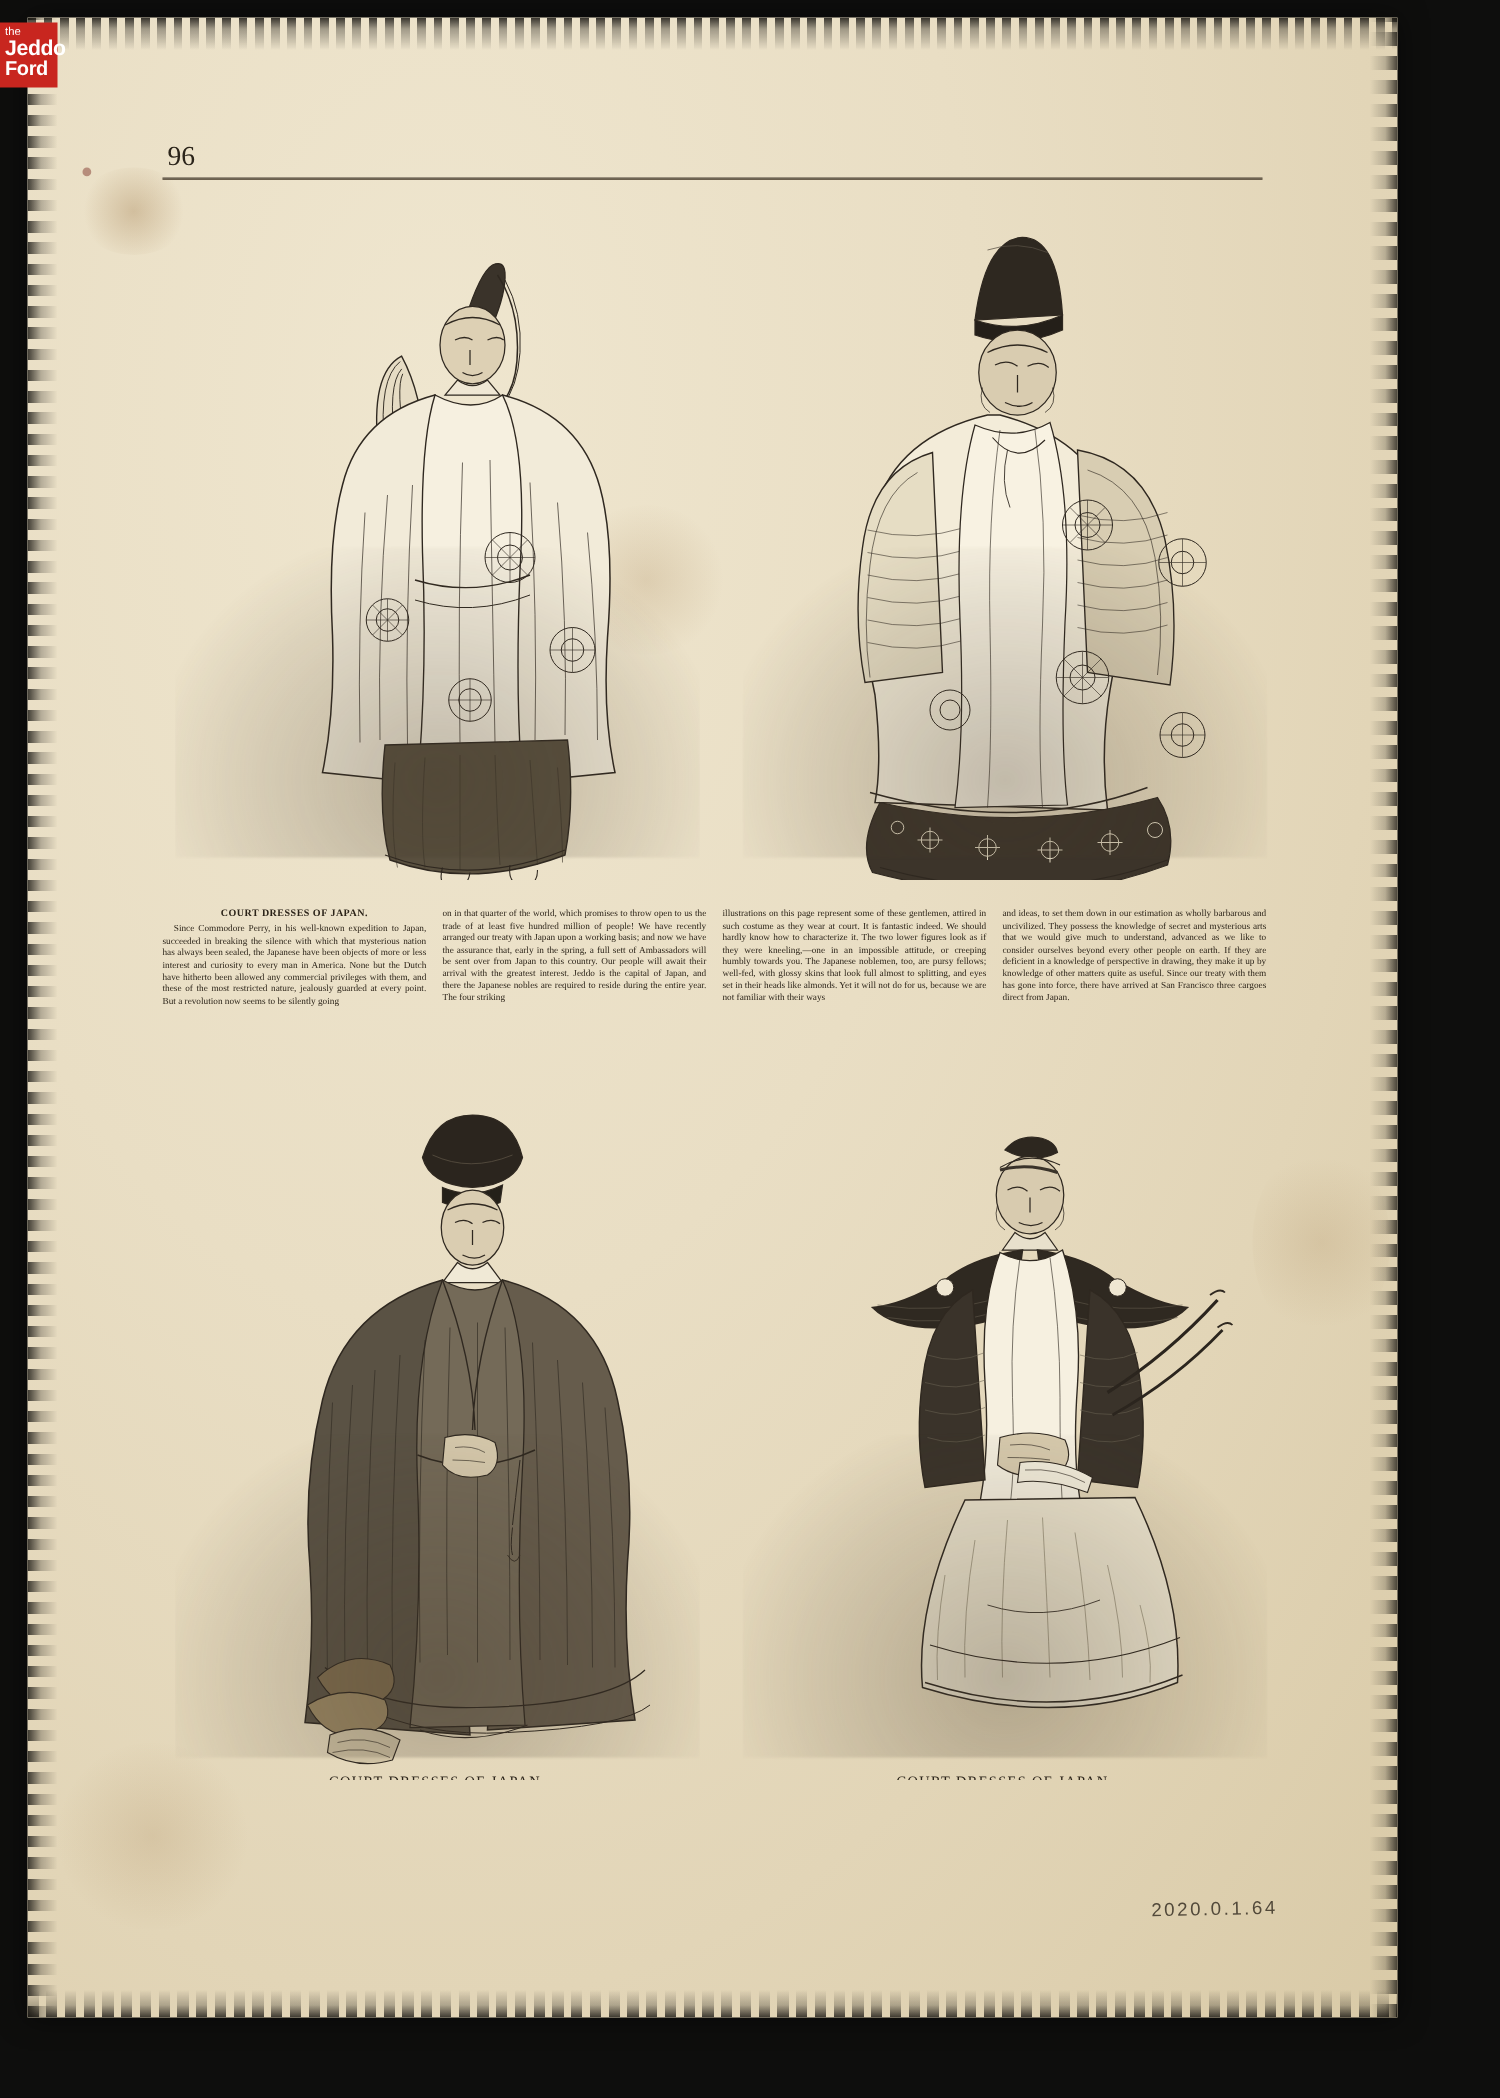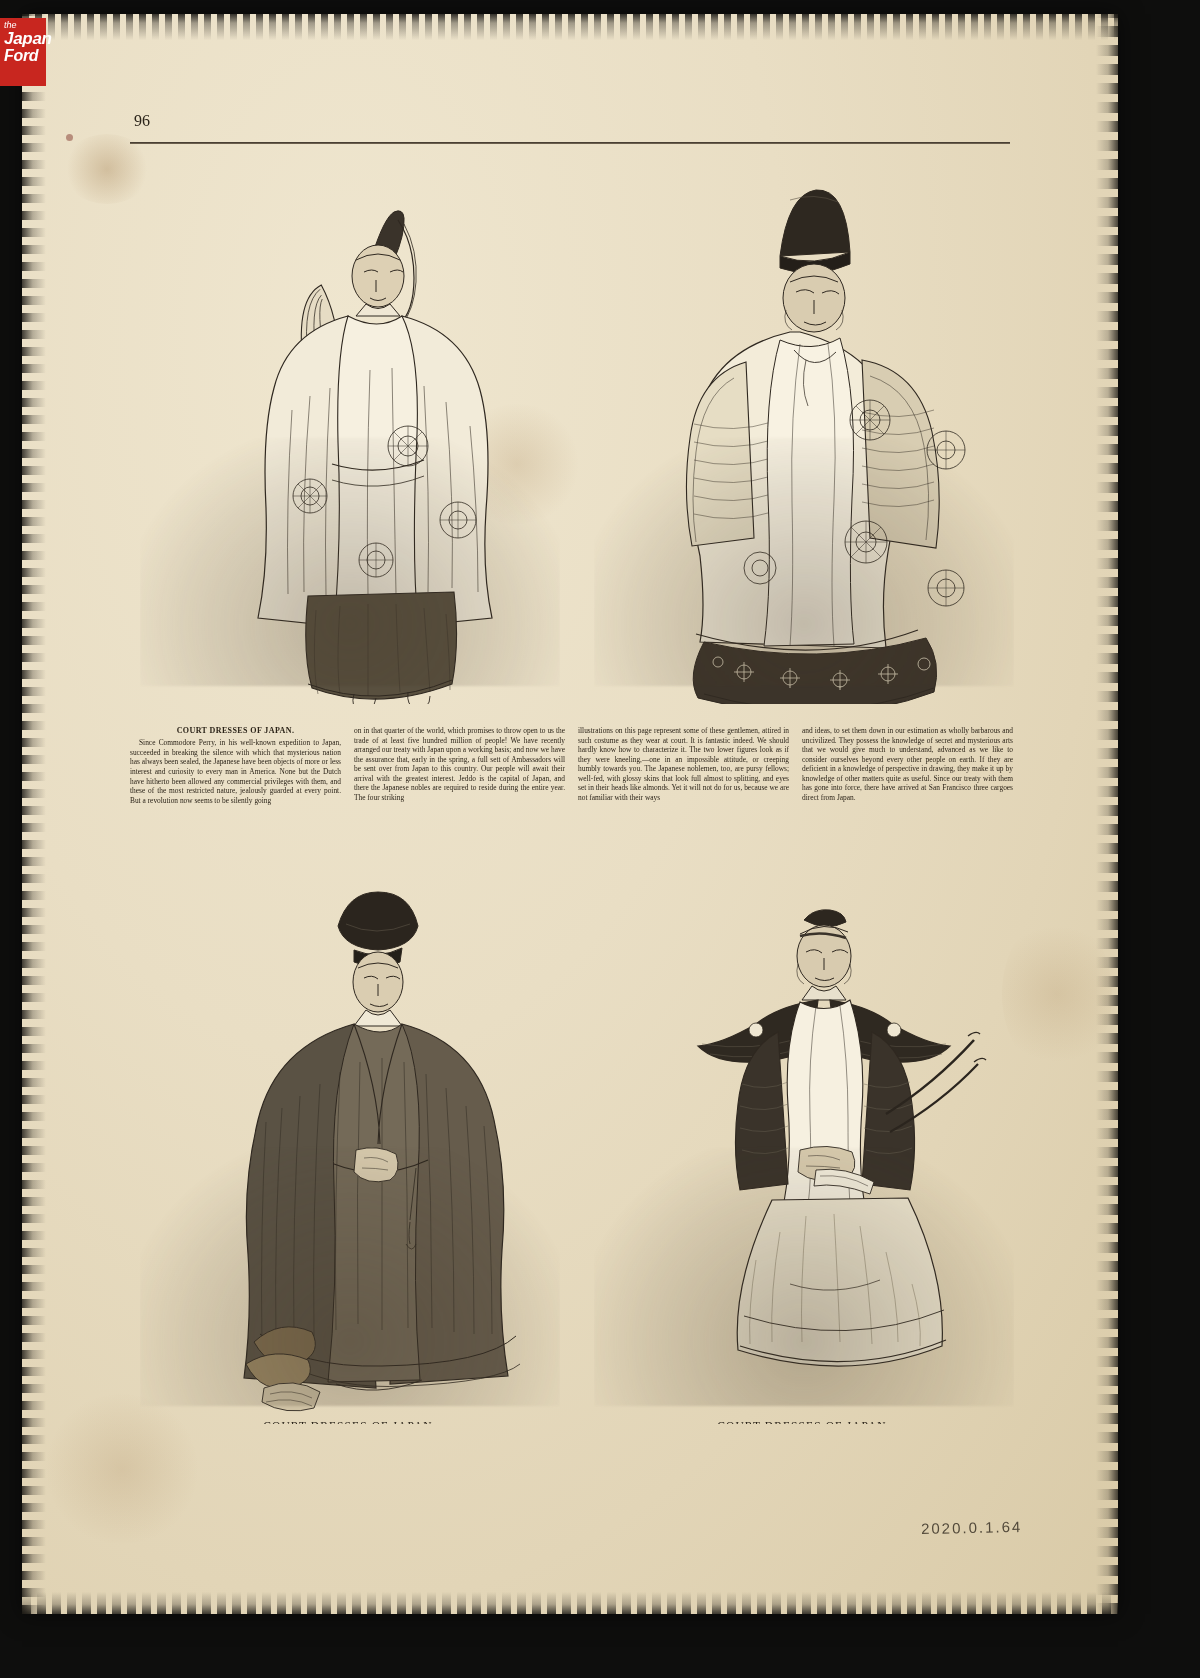--- a/index.html
+++ b/index.html
@@ -37,35 +37,34 @@
   .edge.bottom{left:0;bottom:0;width:100%;height:22px;
     background:linear-gradient(0deg,rgba(20,18,14,.8) 0%,rgba(20,18,14,.25) 45%,rgba(20,18,14,0) 100%);
     -webkit-mask-image:repeating-linear-gradient(90deg,#000 0 9px,transparent 9px 15px);
             mask-image:repeating-linear-gradient(90deg,#000 0 9px,transparent 9px 15px);}
   .stain{position:absolute;border-radius:50%;pointer-events:none;}
   .foxing{position:absolute;pointer-events:none;border-radius:50%;
     background:radial-gradient(circle,rgba(150,110,60,.30) 0%,rgba(150,110,60,0) 70%);}
 
   
   .watermark{
-    position:absolute;left:0;top:18px;width:46px;height:68px;
+    position:absolute;left:0;top:18px;width:46px;height:52px;
     background:#c8261f;color:#fff;
     font-family:"Liberation Sans", sans-serif;
     line-height:1.02;padding:3px 4px;box-sizing:border-box;
     z-index:40;
-    font-style:italic;
   }
   .watermark .w1{font-size:9px;}
   .watermark .w2{font-size:17px;font-weight:bold;letter-spacing:-.3px;}
   .watermark .w3{font-size:16px;font-weight:bold;letter-spacing:-.3px;}
 
   
   .pagenum{
     position:absolute;left:112px;top:98px;
-    font-size:16px;color:#2b241a;font-family:"Liberation Serif",serif;
+    font-size:22px;color:#2b241a;font-family:"Liberation Serif",serif;
   }
   .masthead{
     position:absolute;left:0;top:94px;width:100%;
     text-align:center;font-size:21px;letter-spacing:2.4px;
     color:#241d15;font-family:"Liberation Serif",serif;font-weight:bold;
   }
   .rule{
     position:absolute;left:108px;top:128px;width:880px;height:0;
     border-top:1.6px solid #4a4034;border-bottom:.8px solid #6b5f4d;
   }
@@ -382,17 +381,17 @@
         </g>
       </svg>
       <div class="cap" style="top:556px;">COURT DRESSES OF JAPAN.</div>
     </div>
 
     <div class="accession">2020.0.1.64</div>
   </div>
 
   <div class="watermark">
     <div class="w1">the</div>
-    <div class="w2">Japan</div>
+    <div class="w2">Jeddo</div>
     <div class="w3">Ford</div>
   </div>
 
 </div>
 
 </body></html>

